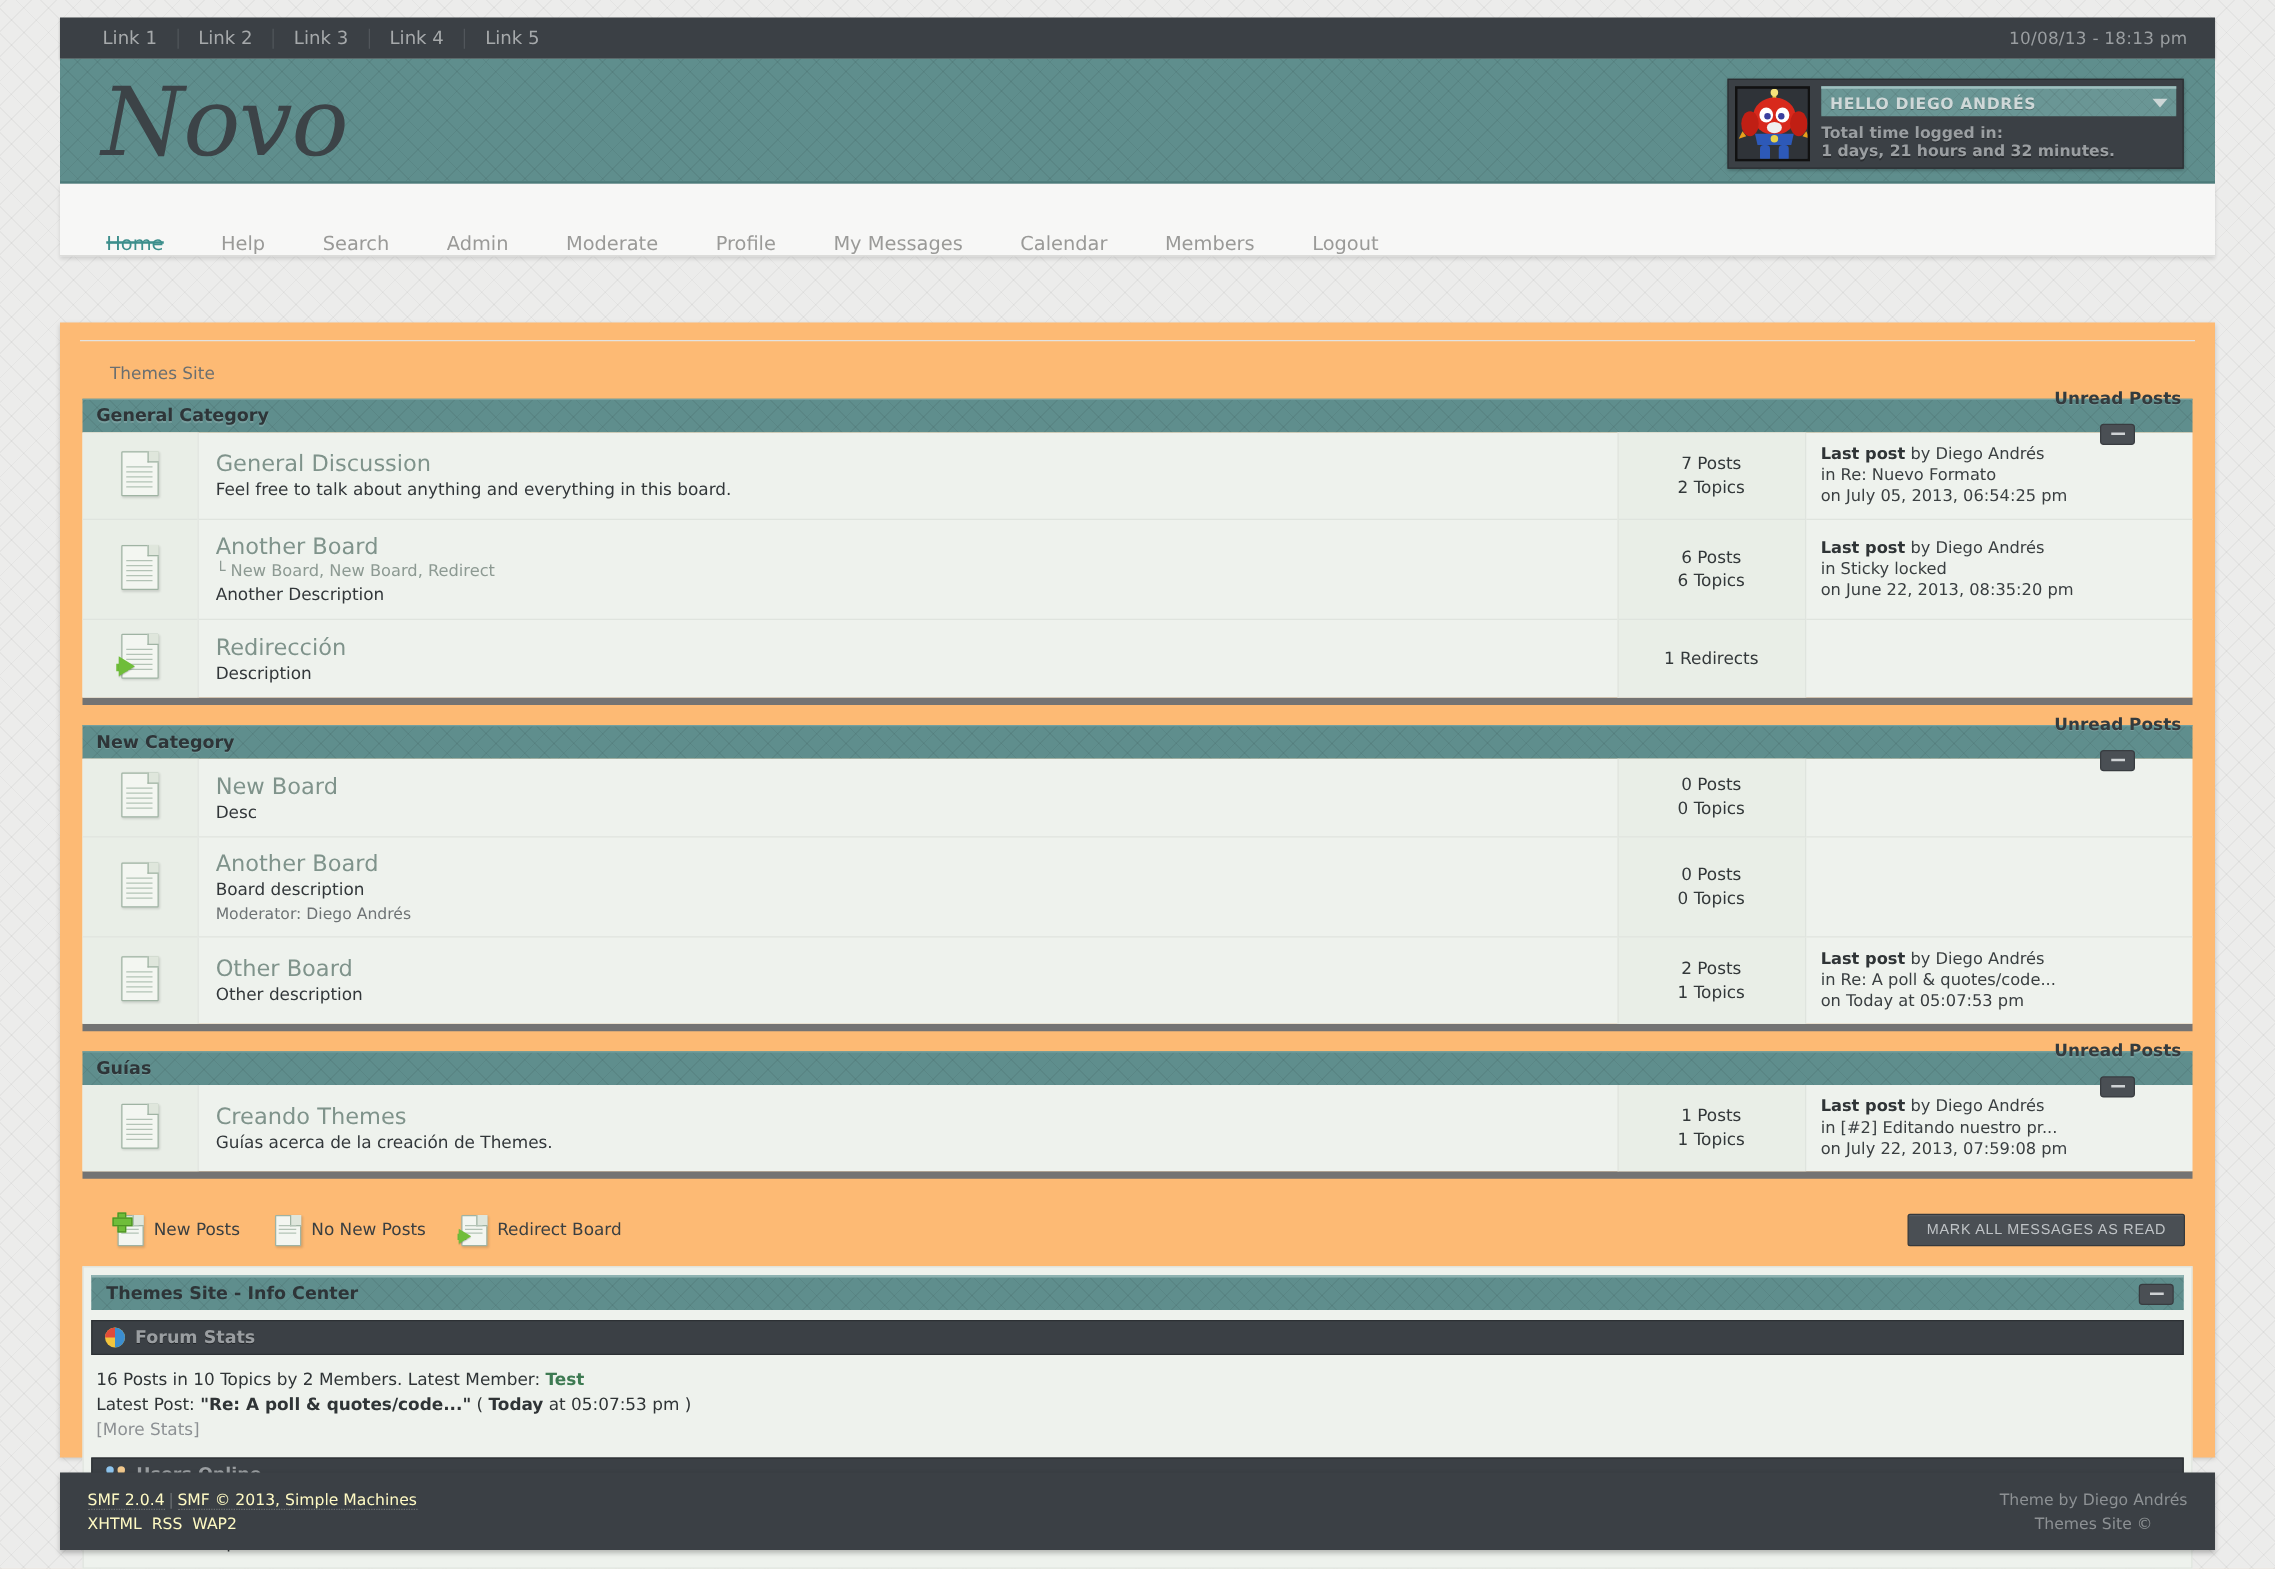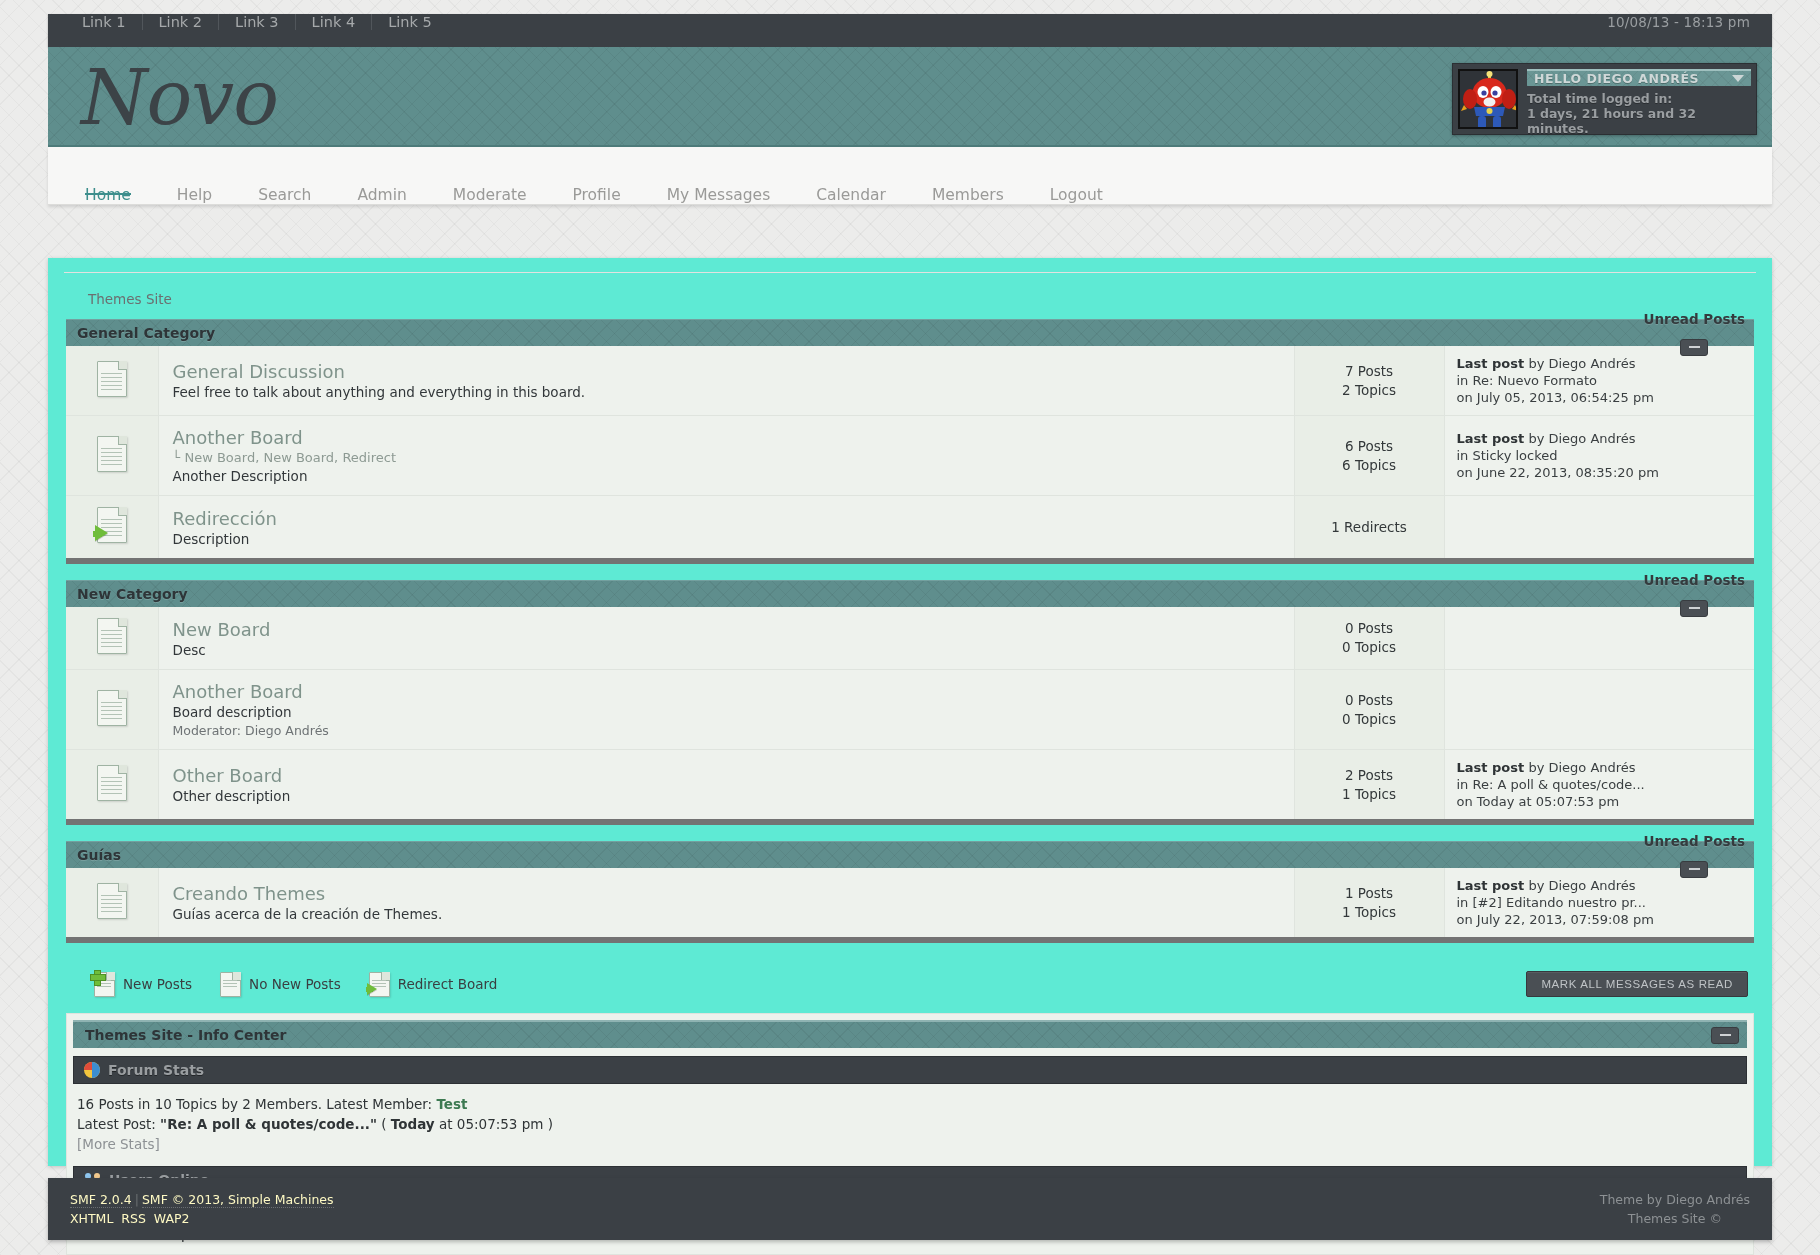--- a/index.html
+++ b/index.html
@@ -17,21 +17,21 @@
       repeating-linear-gradient(45deg, rgba(0,0,0,.035) 0 1px, transparent 1px 14px),
       repeating-linear-gradient(-45deg, rgba(0,0,0,.035) 0 1px, transparent 1px 14px);
   }
 
   .wrapper { width: 1820px; height: 1255px; position: relative; }
 
   
   #top-bar {
     position: absolute; left: 48px; top: 14px; width: 1724px; height: 33px;
     background: #3b4045;
-    display: flex; align-items: flex-start; justify-content: space-between;
+    display: flex; align-items: center; justify-content: space-between;
     padding: 0 22px;
     box-shadow: 0 1px 2px rgba(0,0,0,.25);
   }
   .toplinks { display: flex; align-items: center; }
   .toplinks a {
     color: #a6a9ab; font-size: 14.5px; text-decoration: none;
     padding: 0 16px; line-height: 16px;
     border-right: 1px solid #51565b;
   }
   .toplinks a:last-child { border-right: none; }
@@ -47,22 +47,22 @@
       repeating-linear-gradient(-45deg, rgba(0,0,0,.055) 0 1px, transparent 1px 11px);
     border-bottom: 2px solid #4d7b7a;
   }
   #logo {
     position: absolute; left: 33px; top: 6px;
     font-family: "DejaVu Serif", "Liberation Serif", serif;
     font-style: italic; font-size: 76px; color: #3c4347;
     letter-spacing: -1px;
   }
   #userbox {
-    position: absolute; right: 15px; top: 16px;
-    width: 305px; height: 72px;
+    position: absolute; right: 25px; top: 16px;
+    width: 365px; height: 72px;
     background: #3b4045; border: 1px solid #2b2f33;
     display: flex; padding: 5px;
     box-shadow: 0 1px 3px rgba(0,0,0,.3);
   }
   #avatar {
     width: 60px; height: 60px; border: 2px solid #111;
     background: #2f3338; position: relative; flex: none;
     overflow: hidden;
   }
   #userinfo { flex: 1; margin-left: 9px; display: flex; flex-direction: column; }
@@ -98,21 +98,21 @@
   }
   .menu-item.active { color: #3d8e8c; }
   .menu-item.active::after {
     content: ""; position: absolute; left: 23px; right: 23px; bottom: 9px;
     height: 2px; background: #3d8e8c;
   }
 
   
   #content {
     position: absolute; left: 48px; top: 258px; width: 1724px; height: 908px;
-    background: #5eead4;
+    background: #fdba74;
     box-shadow: 0 1px 4px rgba(0,0,0,.18);
   }
   #breadcrumb {
     padding: 18px 24px 12px 24px;
     border-top: 1px solid #e2e2e0;
     margin: 14px 16px 0 16px;
     font-size: 13.5px; color: #6b6f70;
   }
 
   .cat-block { margin: 0 18px 16px 18px; }

